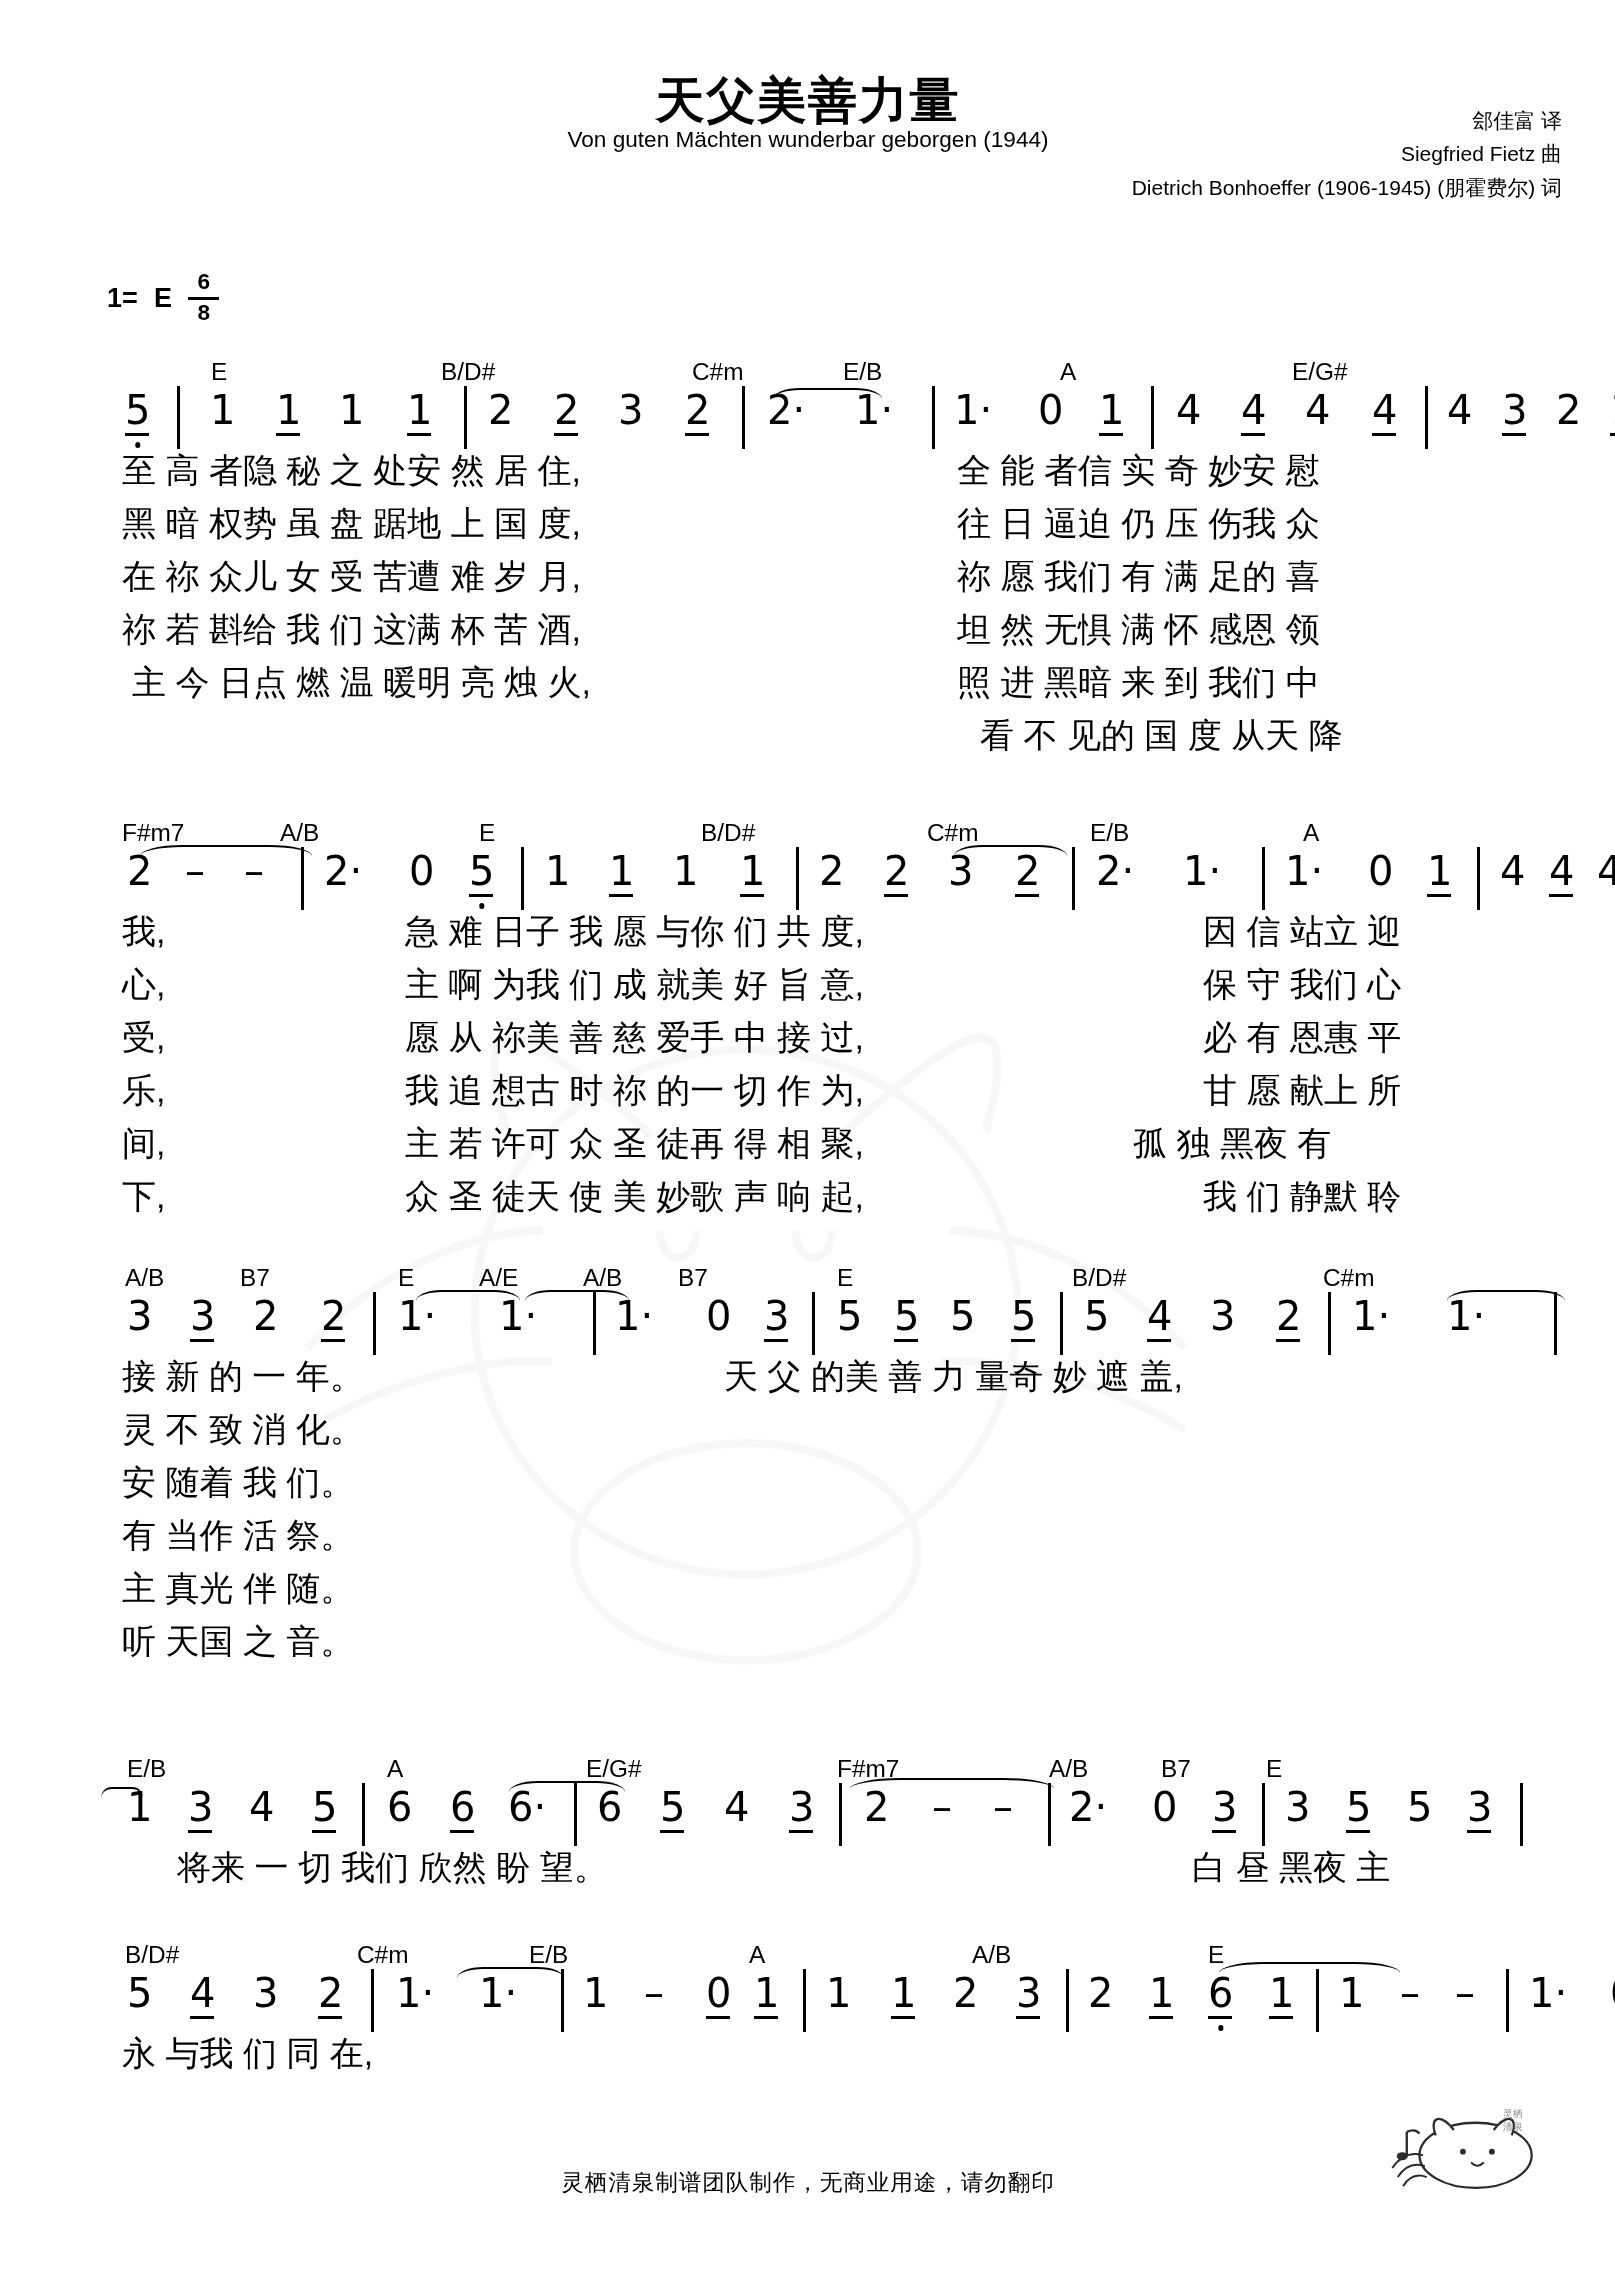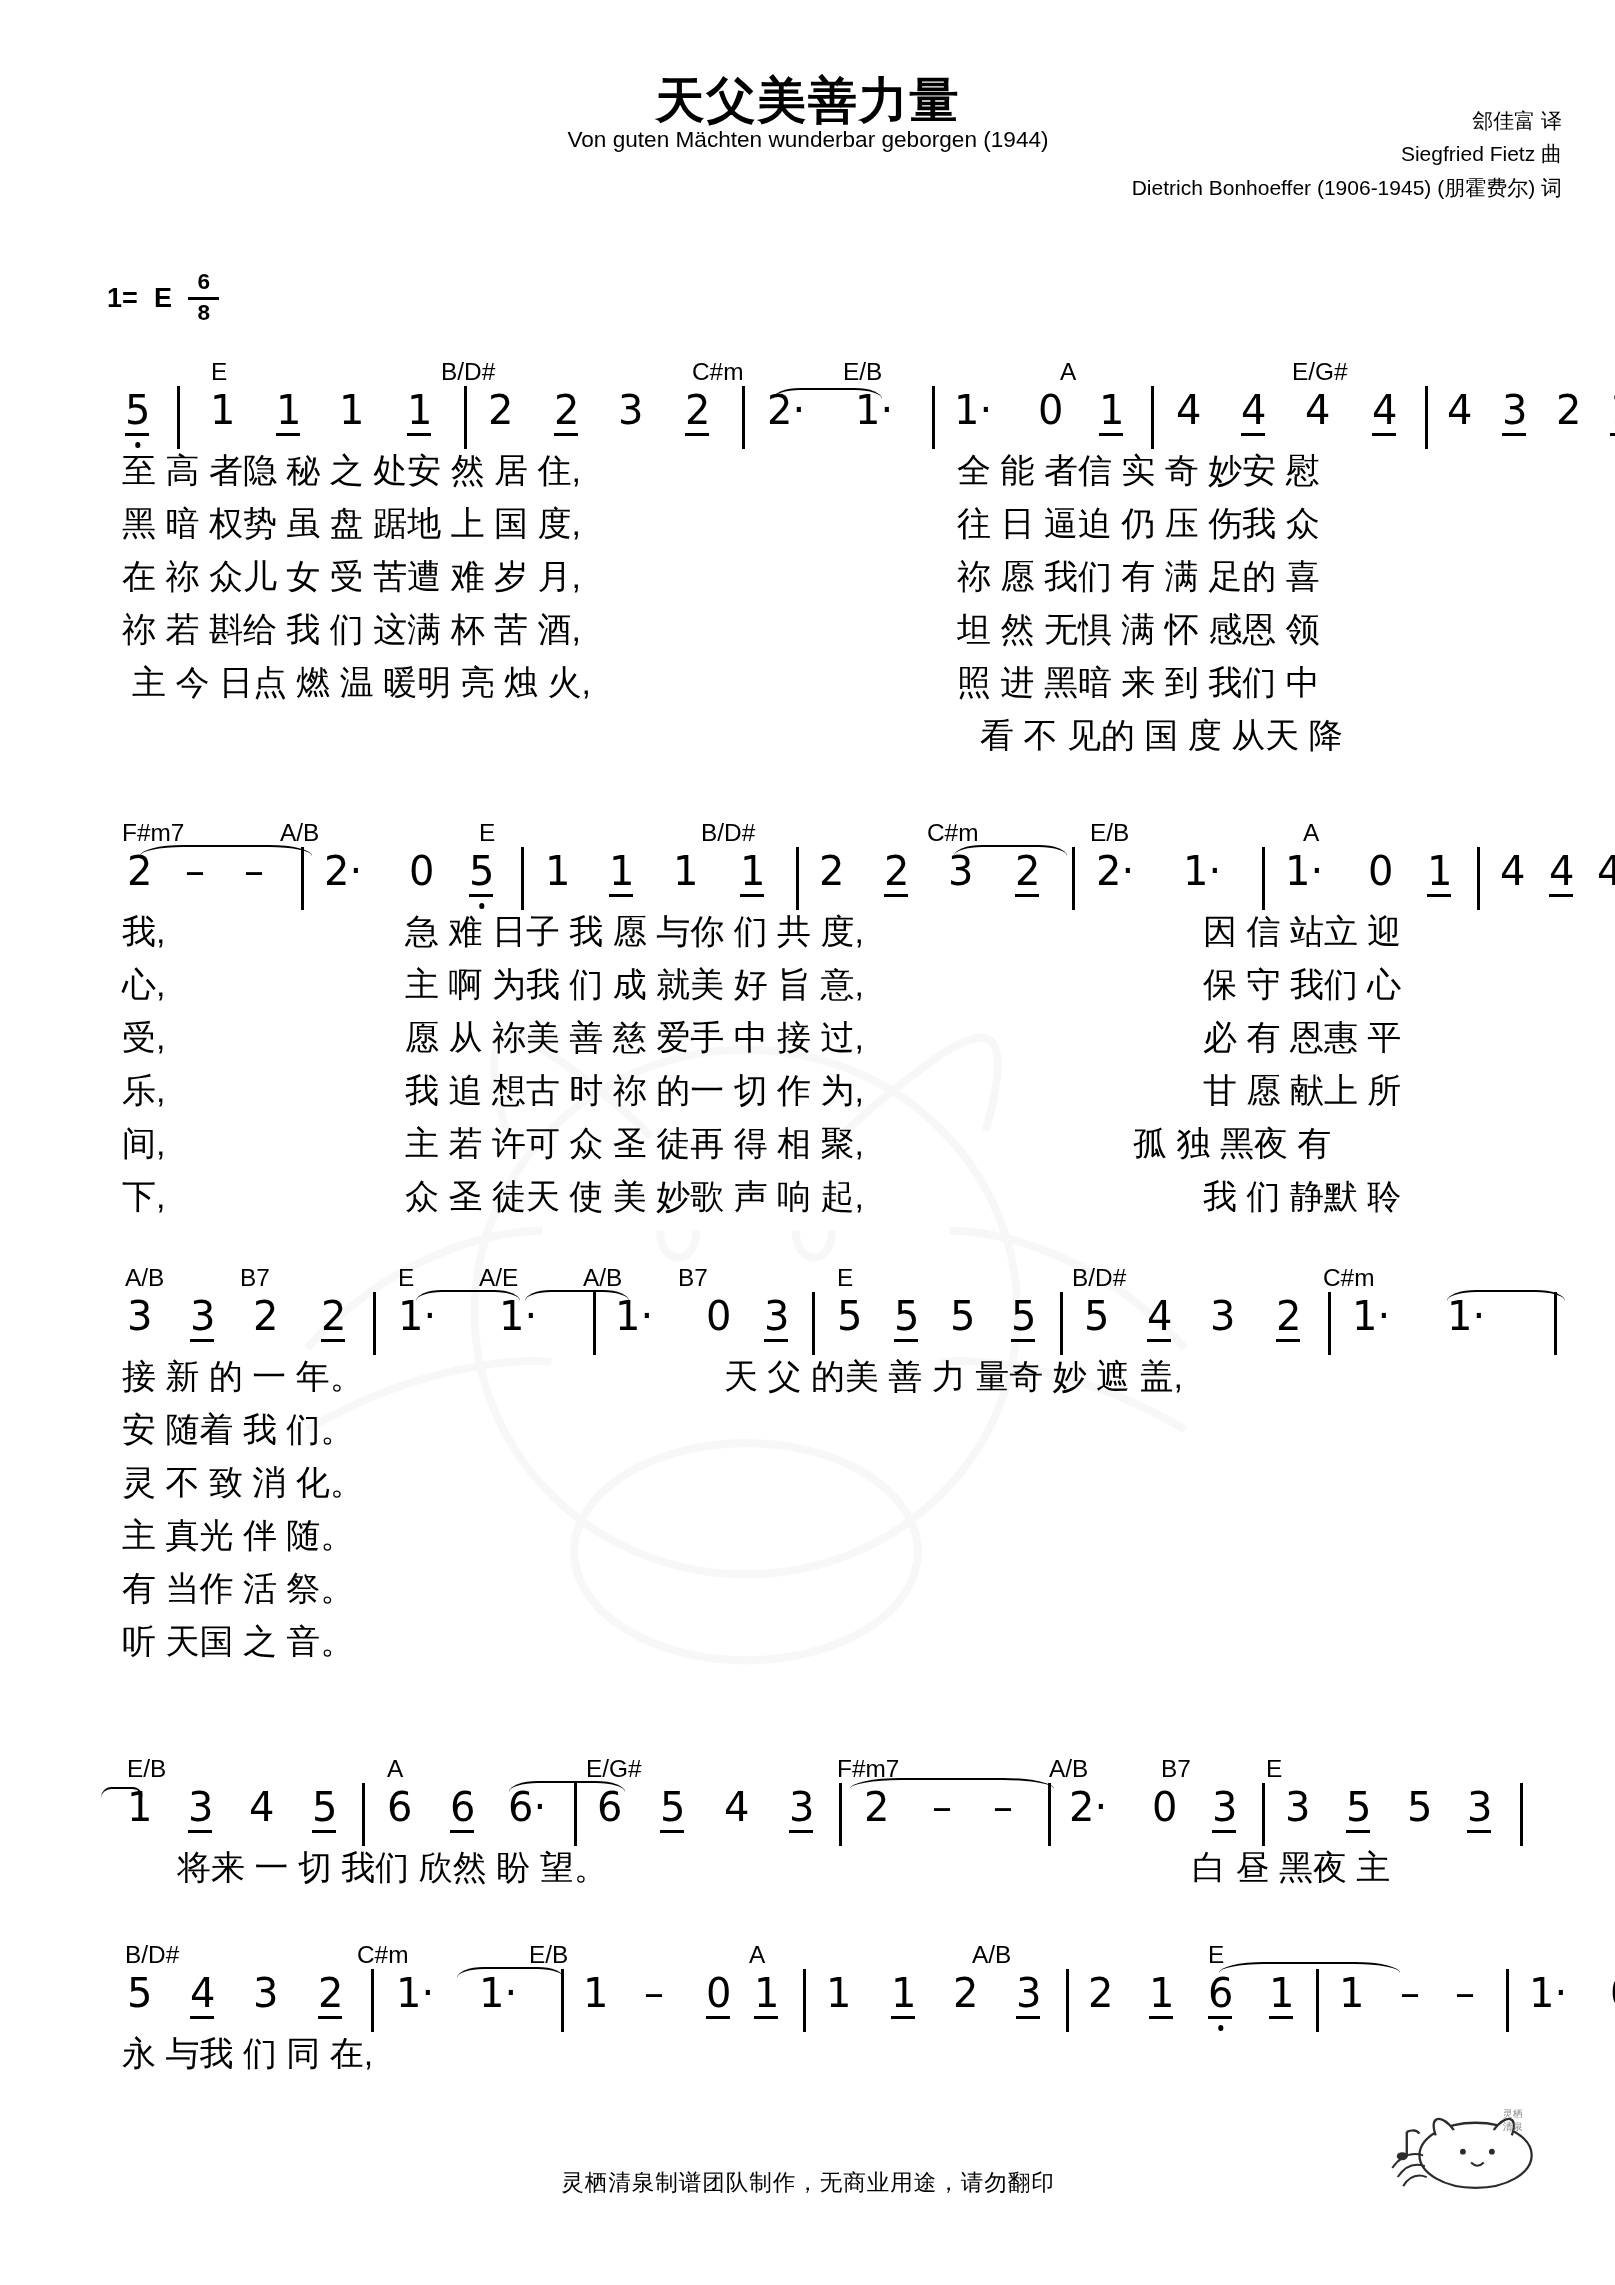--- a/index.html
+++ b/index.html
@@ -278,30 +278,30 @@
       <span class="note" style="left:1352px;">1·</span>
       <span class="note" style="left:1447px;">1·</span>
       <span class="barline" style="left:1554px;"></span>
     </div>
     <div class="lyricblock">
       <div class="lyricline">
         <span class="ly" style="left:122px;">接 新 的 一 年。</span>
         <span class="ly" style="left:724px;">天 父 的美 善 力 量奇 妙 遮  盖,</span>
       </div>
       <div class="lyricline">
+        <span class="ly" style="left:122px;">灵 不 致 消 化。</span>
+      </div>
+      <div class="lyricline">
         <span class="ly" style="left:122px;">安 随着 我 们。</span>
       </div>
       <div class="lyricline">
-        <span class="ly" style="left:122px;">灵 不 致 消 化。</span>
+        <span class="ly" style="left:122px;">有 当作 活 祭。</span>
       </div>
       <div class="lyricline">
         <span class="ly" style="left:122px;">主 真光 伴 随。</span>
-      </div>
-      <div class="lyricline">
-        <span class="ly" style="left:122px;">有 当作 活 祭。</span>
       </div>
       <div class="lyricline">
         <span class="ly" style="left:122px;">听 天国 之 音。</span>
       </div>
     </div>
   </div>
 
   <div class="system" id="sys4" style="top:1750px;">
     <div class="chordrow">
       <span class="chord" style="left:127px;">E/B</span>

